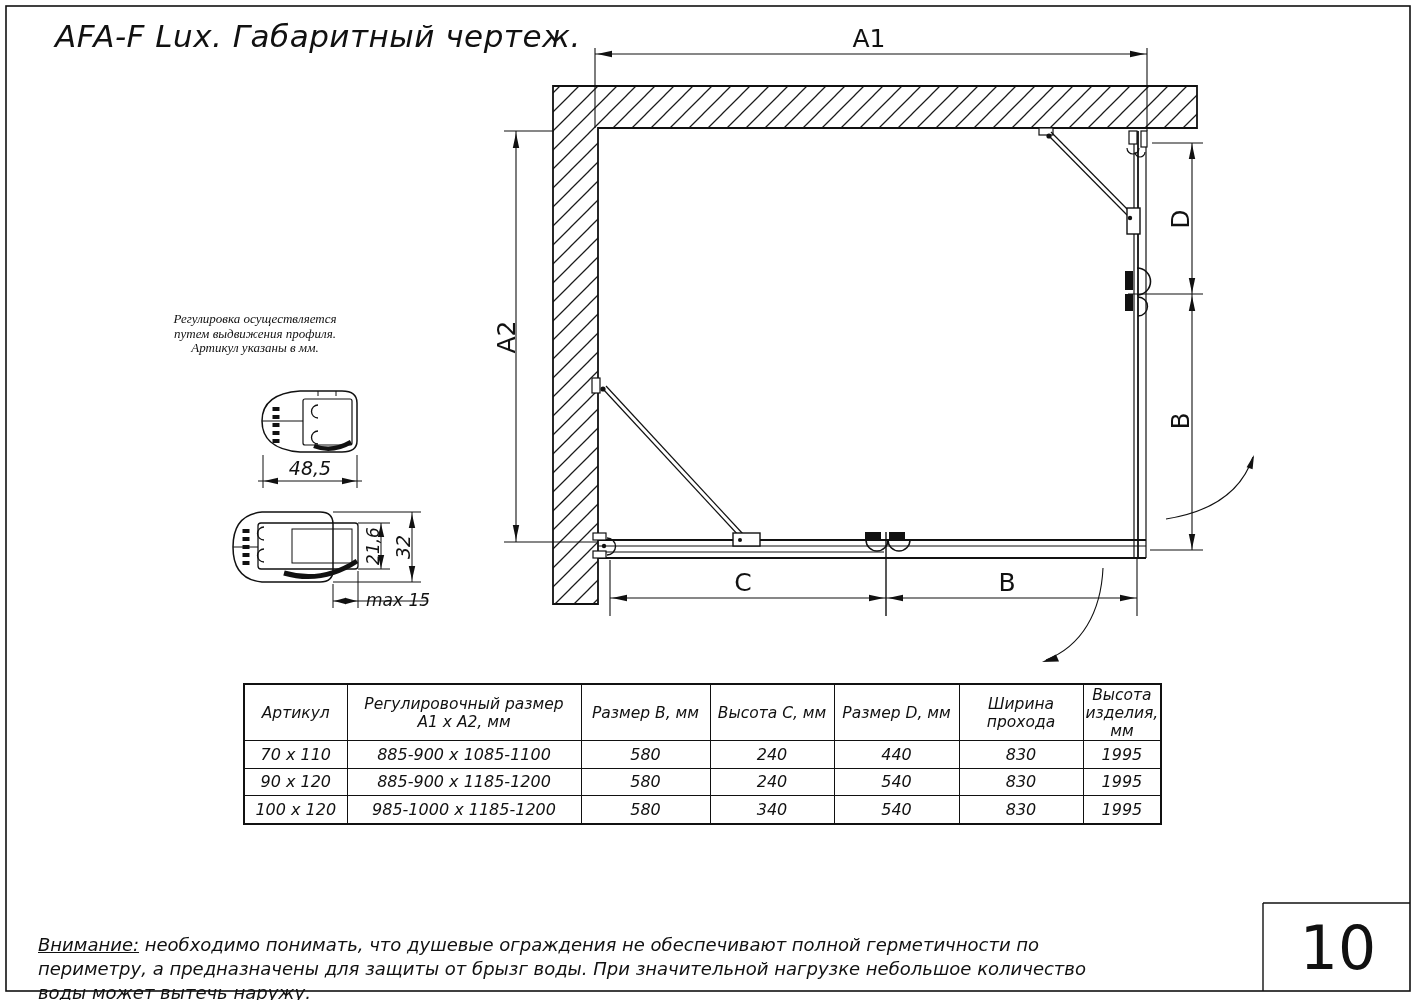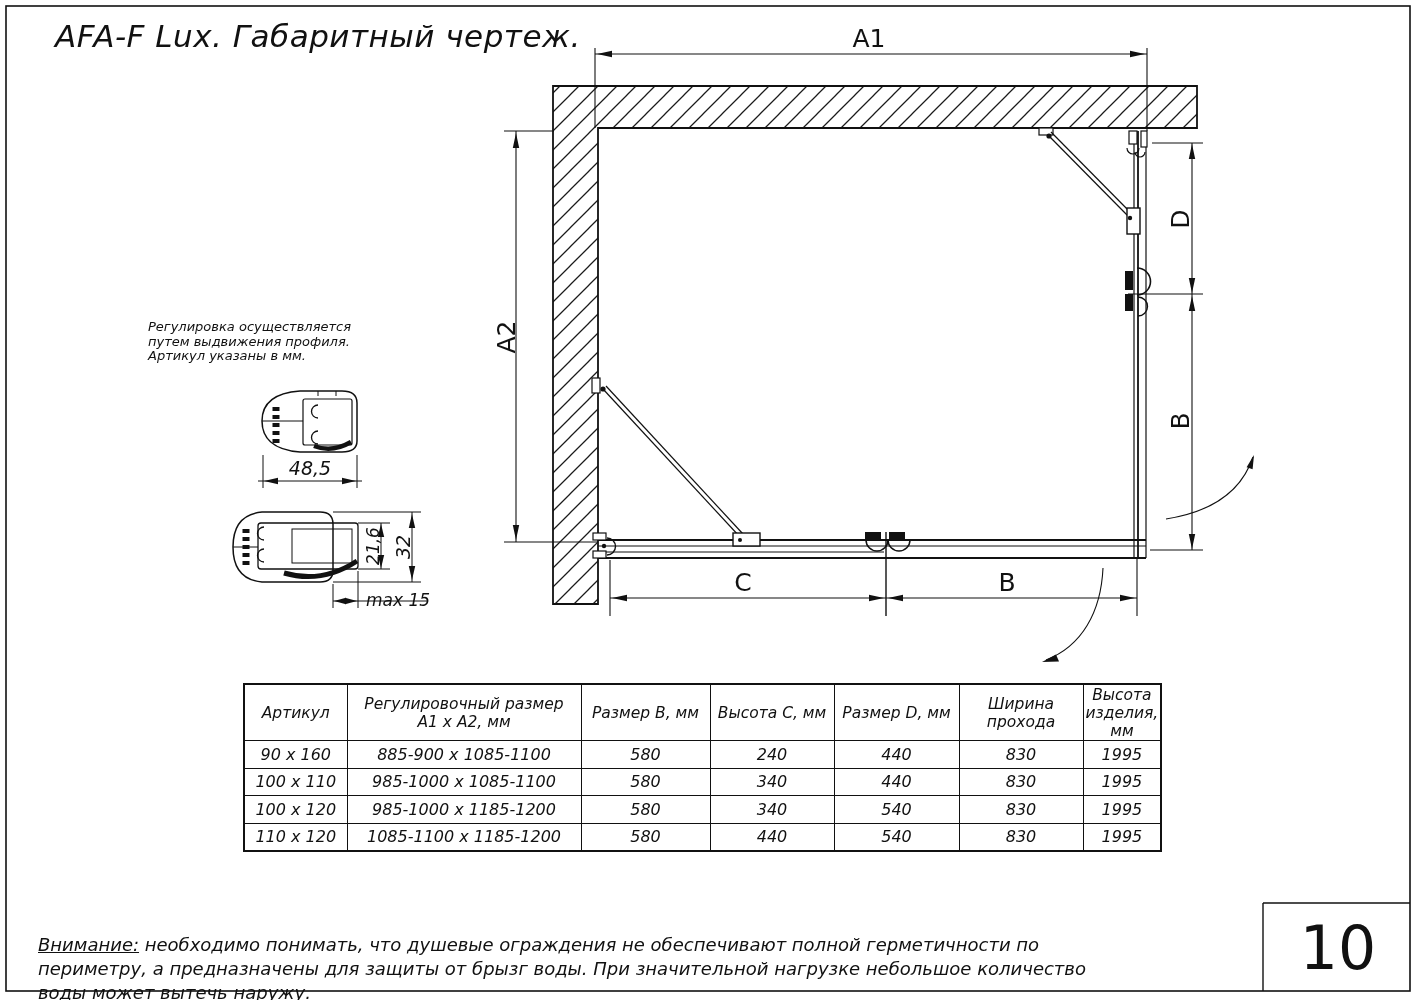--- a/index.html
+++ b/index.html
@@ -1,22 +1,22 @@
 <!DOCTYPE html>
 <html><head>
 <meta charset="utf-8">
 <style>
   html,body{margin:0;padding:0;background:#e8e8e8;}
   #page{position:relative;width:1415px;height:1000px;background:#ffffff;
         font-family:"DejaVu Sans",sans-serif;color:#111;overflow:hidden;}
   #lineart{position:absolute;left:0;top:0;width:1415px;height:1000px;}
   .abs{position:absolute;}
   #title{left:55px;top:18px;font-size:31px;font-style:italic;letter-spacing:0.5px;}
-  #reg-note{left:148px;top:320px;width:214px;text-align:left;
-            font-size:13px;font-style:italic;line-height:14.5px;}
+  #reg-note{left:148px;top:312px;width:214px;text-align:center;
+            font-size:13px;font-style:italic;line-height:14.5px;font-family:Liberation Serif, serif;}
   #warning{left:38px;top:933px;width:1095px;font-size:18px;font-style:italic;line-height:24px;}
   #warning .wlabel{text-decoration:underline;}
   #page-num{left:1280px;top:916px;width:116px;text-align:center;font-size:60px;line-height:64px;}
   
   #spec-table{left:243px;top:683px;}
   #spec-table table{border-collapse:collapse;table-layout:fixed;}
   #spec-table th,#spec-table td{border:1.4px solid #111;text-align:center;vertical-align:middle;
       font-style:italic;font-weight:normal;padding:0 2px;overflow:hidden;}
   #spec-table th{height:55px;font-size:15.5px;white-space:pre-line;line-height:18px;}
   #spec-table td{height:26.5px;font-size:16px;}
@@ -242,55 +242,46 @@
           <th>Размер D, мм</th>
           <th>Ширина
 прохода</th>
           <th>Высота
 изделия,
 мм</th>
         </tr>
       </thead>
       <tbody>
         <tr>
-          <td>90 x 160</td>
+          <td>70 x 110</td>
           <td>885-900 x 1085-1100</td>
           <td>580</td>
           <td>240</td>
           <td>440</td>
           <td>830</td>
           <td>1995</td>
         </tr>
         <tr>
-          <td>100 x 110</td>
-          <td>985-1000 x 1085-1100</td>
+          <td>90 x 120</td>
+          <td>885-900 x 1185-1200</td>
           <td>580</td>
-          <td>340</td>
-          <td>440</td>
+          <td>240</td>
+          <td>540</td>
           <td>830</td>
           <td>1995</td>
         </tr>
         <tr>
           <td>100 x 120</td>
           <td>985-1000 x 1185-1200</td>
           <td>580</td>
           <td>340</td>
           <td>540</td>
           <td>830</td>
           <td>1995</td>
         </tr>
-        <tr>
-          <td>110 x 120</td>
-          <td>1085-1100 x 1185-1200</td>
-          <td>580</td>
-          <td>440</td>
-          <td>540</td>
-          <td>830</td>
-          <td>1995</td>
-        </tr>
       </tbody>
     </table>
   </div>
 
   <div class="abs" id="warning">
     <span class="wlabel">Внимание:</span><span> необходимо понимать, что душевые ограждения не обеспечивают полной герметичности по периметру, а предназначены для защиты от брызг воды. При значительной нагрузке небольшое количество воды может вытечь наружу.</span>
   </div>
 
   <div class="abs" id="page-num">10</div>
 

